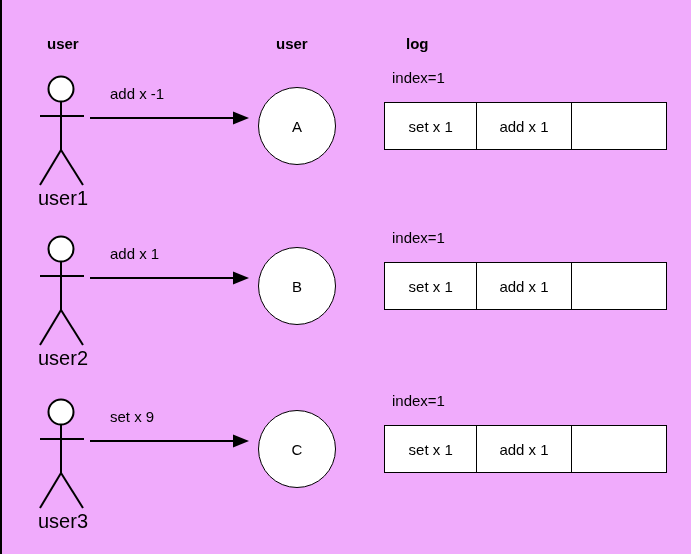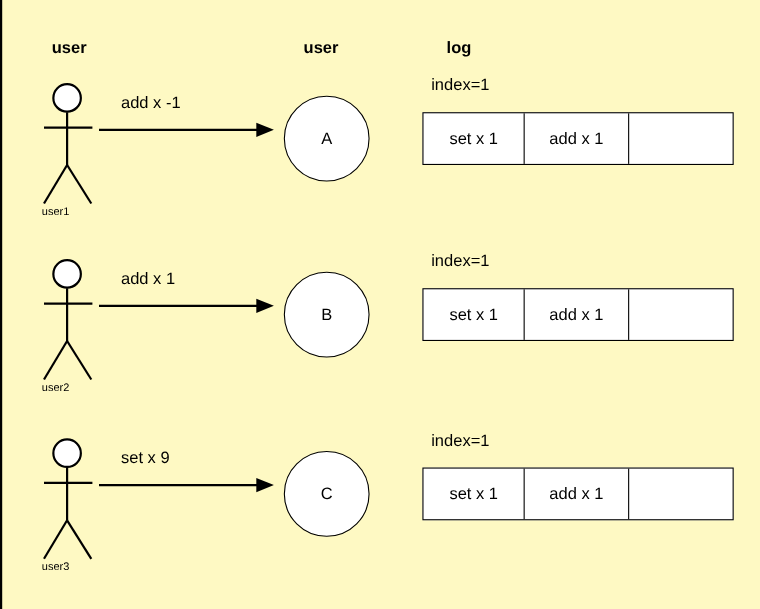--- a/index.html
+++ b/index.html
@@ -7,21 +7,21 @@
     padding: 0;
     background: #ffffff;
   }
   body {
     font-family: "Liberation Sans", sans-serif;
   }
   #canvas {
     position: relative;
     width: 691px;
     height: 554px;
-    background: #fef9c3;
+    background: #f0abfc;
     overflow: hidden;
     border-left: 2px solid #000000;
     box-sizing: border-box;
   }
 
   
   .col-header {
     position: absolute;
     font-size: 15px;
     font-weight: bold;
@@ -50,21 +50,21 @@
     left: 30px;
     top: 10px;
     width: 74px;
     height: 125px;
   }
   .actor svg { display: block; }
   .actor-label {
     position: absolute;
     left: 36px;
     top: 126px;
-    font-size: 10px;
+    font-size: 20px;
     color: #000000;
     white-space: nowrap;
     line-height: 1;
   }
 
   
   .arrow {
     position: absolute;
     left: 88px;
     top: 48px;

